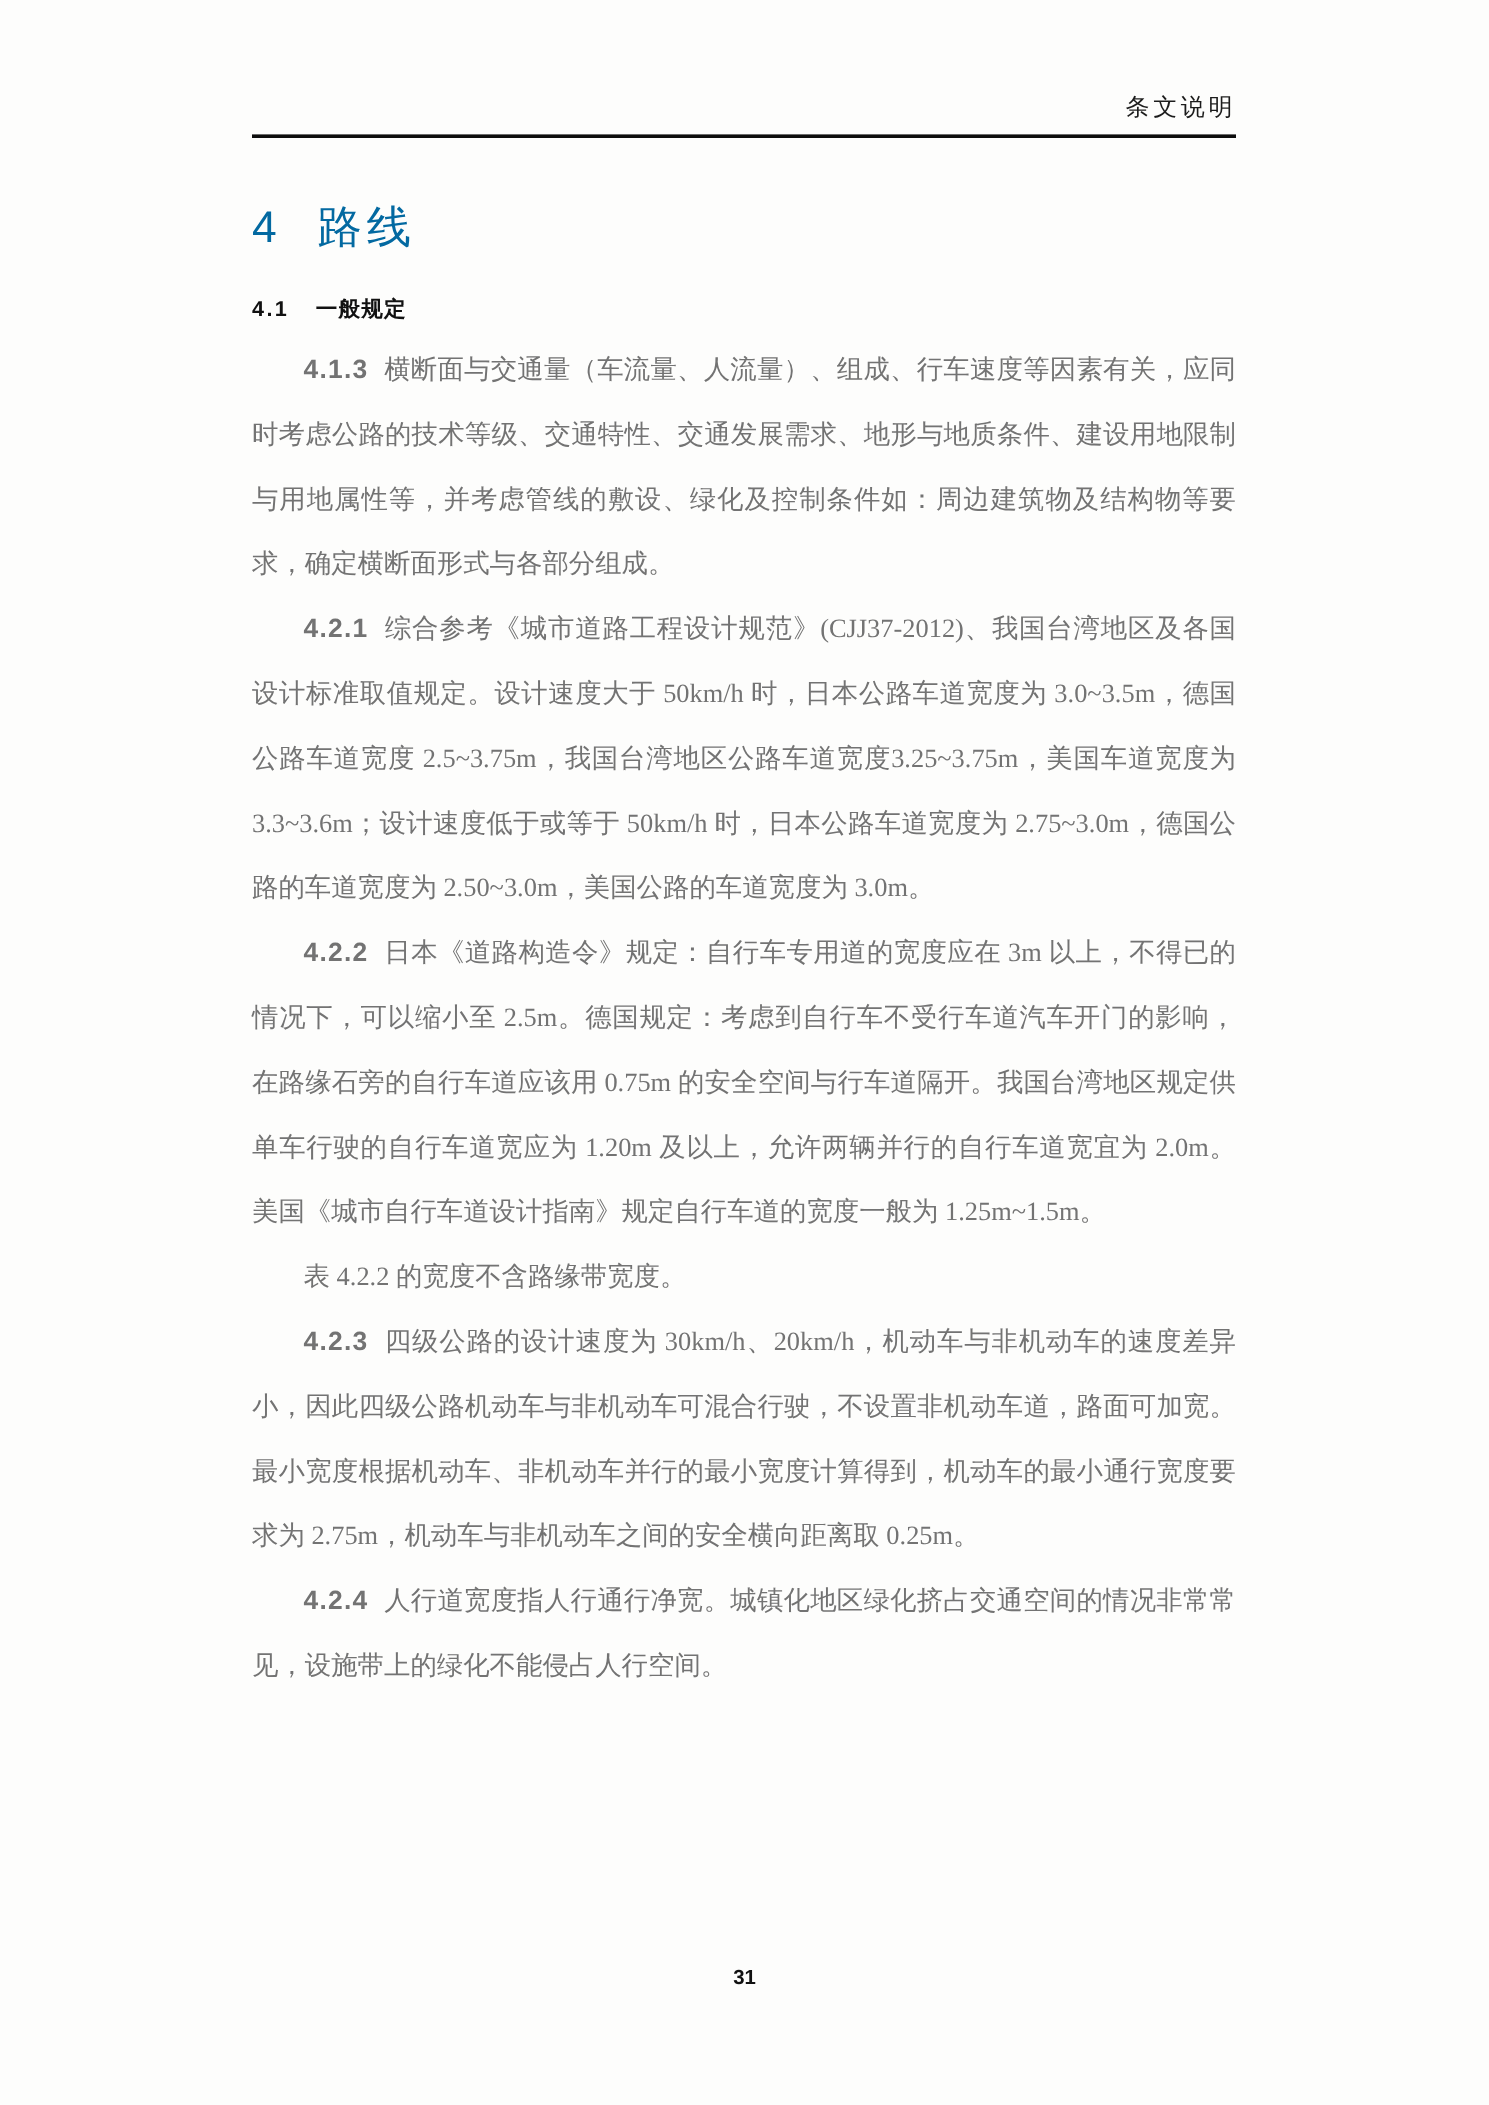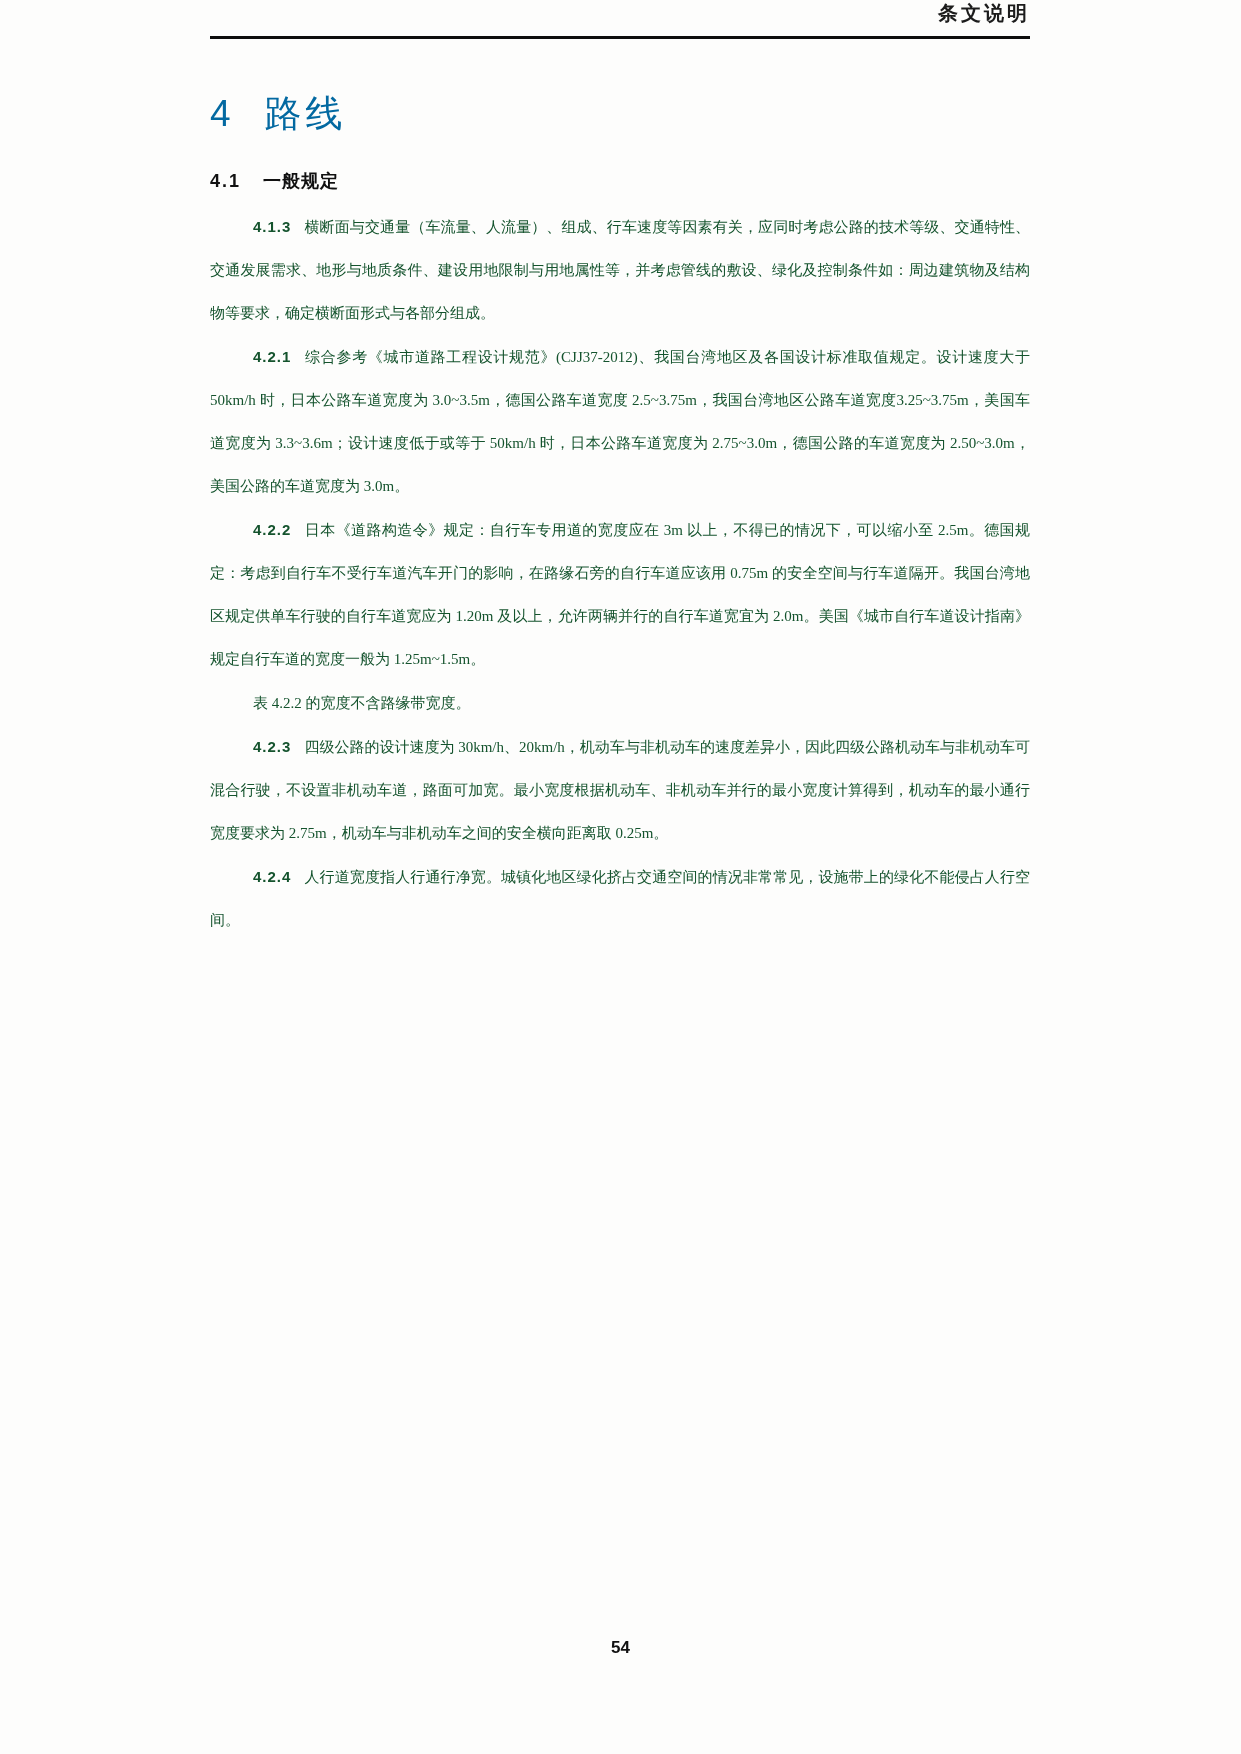--- a/index.html
+++ b/index.html
@@ -11,25 +11,25 @@
     margin: 0 auto;
     background: #fdfdfc;
     color: #141414;
     font-family: "Liberation Serif", "DejaVu Serif", serif;
     overflow: hidden;
   }
   .content {
     margin: 0 211px 0 210px; 
   }
   .running-header {
+    padding-top: 76px;
     text-align: right;
     font-size: 20px;
     letter-spacing: 3px;
     color: #1c1c1c;
-    font-weight: bold;
   }
   .header-rule {
     margin-top: 9px;
     border-bottom: 3px solid #0d0d0d;
   }
   .chapter-title {
     margin: 50px 0 0 0;
     font-size: 37px;
     font-weight: 500;
     letter-spacing: 4px;
@@ -48,26 +48,26 @@
     color: #111;
     letter-spacing: 1px;
   }
   .section-heading .sec-num {
     font-weight: 600;
     letter-spacing: 2px;
     margin-right: 22px;
   }
   .para {
     margin: 0;
-    font-size: 15px;
-    line-height: 43px;
+    font-size: 22px;
+    line-height: 54px;
     text-align: justify;
     text-justify: inter-character;
     text-indent: 43px;
-    color: #14532d;
+    color: #737373;
   }
   .para-num {
     font-family: "Liberation Sans", "DejaVu Sans", sans-serif;
     font-weight: bold;
     letter-spacing: 1px;
   }
   .para-num:not(:empty) { margin-right: 13px; }
   .page-footer {
     position: absolute;
     left: 0;
@@ -122,15 +122,15 @@
       <span class="para-num">4.2.3</span><span>四级公路的设计速度为 30km/h、20km/h，机动车与非机动车的速度差异小，因此四级公路机动车与非机动车可混合行驶，不设置非机动车道，路面可加宽。最小宽度根据机动车、非机动车并行的最小宽度计算得到，机动车的最小通行宽度要求为 2.75m，机动车与非机动车之间的安全横向距离取 0.25m。</span>
     </p>
 
     <p class="para">
       <span class="para-num">4.2.4</span><span>人行道宽度指人行通行净宽。城镇化地区绿化挤占交通空间的情况非常常见，设施带上的绿化不能侵占人行空间。</span>
     </p>
 
   </div>
 
   <div class="page-footer">
-    <span class="page-number">54</span>
+    <span class="page-number">31</span>
   </div>
 </div>
 
 </body></html>

